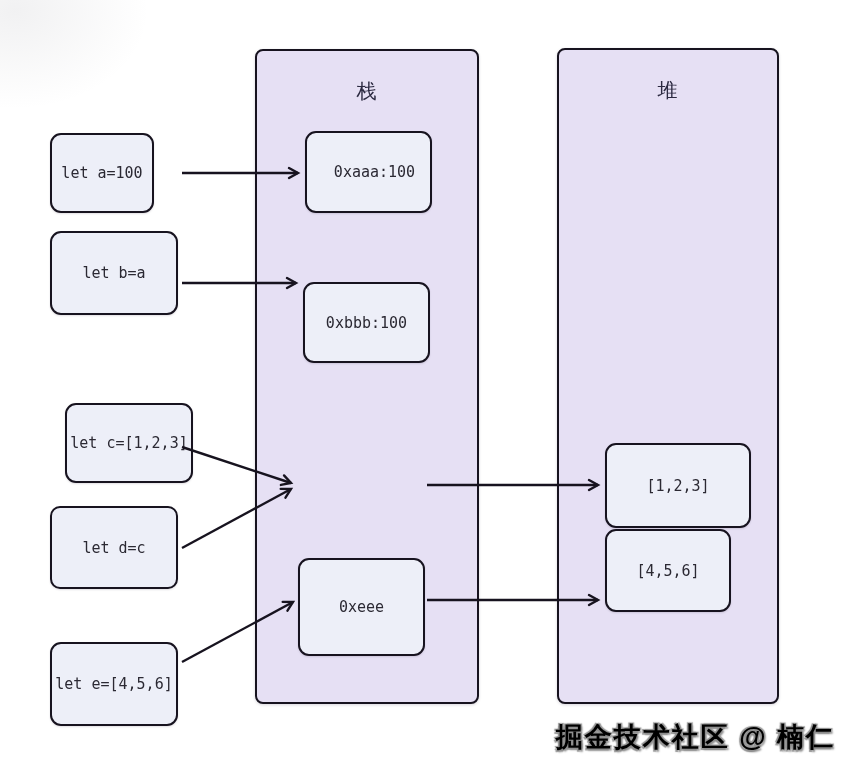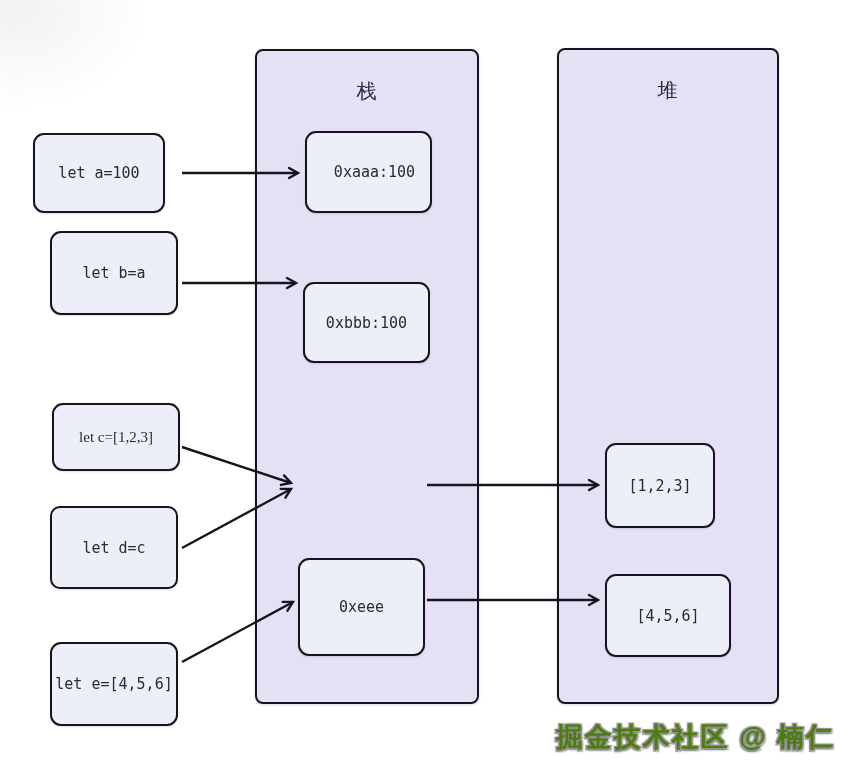--- a/index.html
+++ b/index.html
@@ -26,21 +26,21 @@
     display:flex;align-items:center;justify-content:center;
     font-family:"DejaVu Sans Mono","DejaVu Sans",monospace;
     font-size:15px;color:#2b2933;white-space:nowrap;
     box-shadow:0 1px 2px rgba(40,30,60,0.14);
   }
   .arrows{position:absolute;left:0;top:0;pointer-events:none;}
   .arrows path{stroke:#17131f;stroke-width:2.4;fill:none;}
   .watermark{
     position:absolute;right:20px;bottom:16px;
     font-size:27px;font-weight:bold;letter-spacing:2px;
-    color:#4d7c0f;
+    color:#000000;
     text-shadow:
       -1.5px -1.5px 1px #8f8f8f,
        1.5px  1.5px 2px #8a8a8a,
        1.5px -1.5px 1px #9a9a9a,
       -1.5px  1.5px 1px #9a9a9a;
   }
 </style>
 </head>
 <body>
 
@@ -49,32 +49,32 @@
   <div class="corner-glow"></div>
 
   <div class="panel" style="left:255px;top:49px;width:224px;height:655px;">
     <div class="panel-title">栈</div>
   </div>
 
   <div class="panel" style="left:557px;top:48px;width:222px;height:656px;">
     <div class="panel-title">堆</div>
   </div>
 
-  <div class="node" style="left:33px;top:133px;width:132px;height:80px;">let a=100</div>
+  <div class="node" style="left:50px;top:133px;width:104px;height:80px;">let a=100</div>
   <div class="node" style="left:50px;top:231px;width:128px;height:84px;">let b=a</div>
-  <div class="node" style="left:52px;top:403px;width:128px;height:68px;font-family:Liberation Serif, serif;">let c=[1,2,3]</div>
+  <div class="node" style="left:65px;top:403px;width:128px;height:80px;">let c=[1,2,3]</div>
   <div class="node" style="left:50px;top:506px;width:128px;height:83px;border-radius:10px;">let d=c</div>
   <div class="node" style="left:50px;top:622px;width:128px;height:84px;margin-top:20px;">let e=[4,5,6]</div>
 
   <div class="node" style="left:305px;top:131px;width:127px;height:82px;padding-left:12px;">0xaaa:100</div>
   <div class="node" style="left:303px;top:242px;width:127px;height:81px;margin-top:40px;">0xbbb:100</div>
   <div class="node" style="left:298px;top:558px;width:127px;height:98px;">0xeee</div>
 
-  <div class="node" style="left:605px;top:443px;width:110px;height:85px;">[1,2,3]</div>
-  <div class="node" style="left:605px;top:574px;width:126px;height:83px;">[4,5,6]</div>
+  <div class="node" style="left:605px;top:443px;width:146px;height:85px;">[1,2,3]</div>
+  <div class="node" style="left:605px;top:529px;width:126px;height:83px;">[4,5,6]</div>
 
   <svg class="arrows" width="855" height="771" viewBox="0 0 855 771">
     <defs>
       <marker id="chev" markerUnits="userSpaceOnUse" markerWidth="16" markerHeight="16" refX="11" refY="7" orient="auto">
         <path d="M2,2 L11,7 L2,12" stroke="#17131f" stroke-width="2.4" fill="none" stroke-linecap="round"></path>
       </marker>
     </defs>
     <path d="M182,173 L298,173" marker-end="url(#chev)"></path>
     <path d="M182,283 L296,283" marker-end="url(#chev)"></path>
     <path d="M182,447 L291,483" marker-end="url(#chev)"></path>

